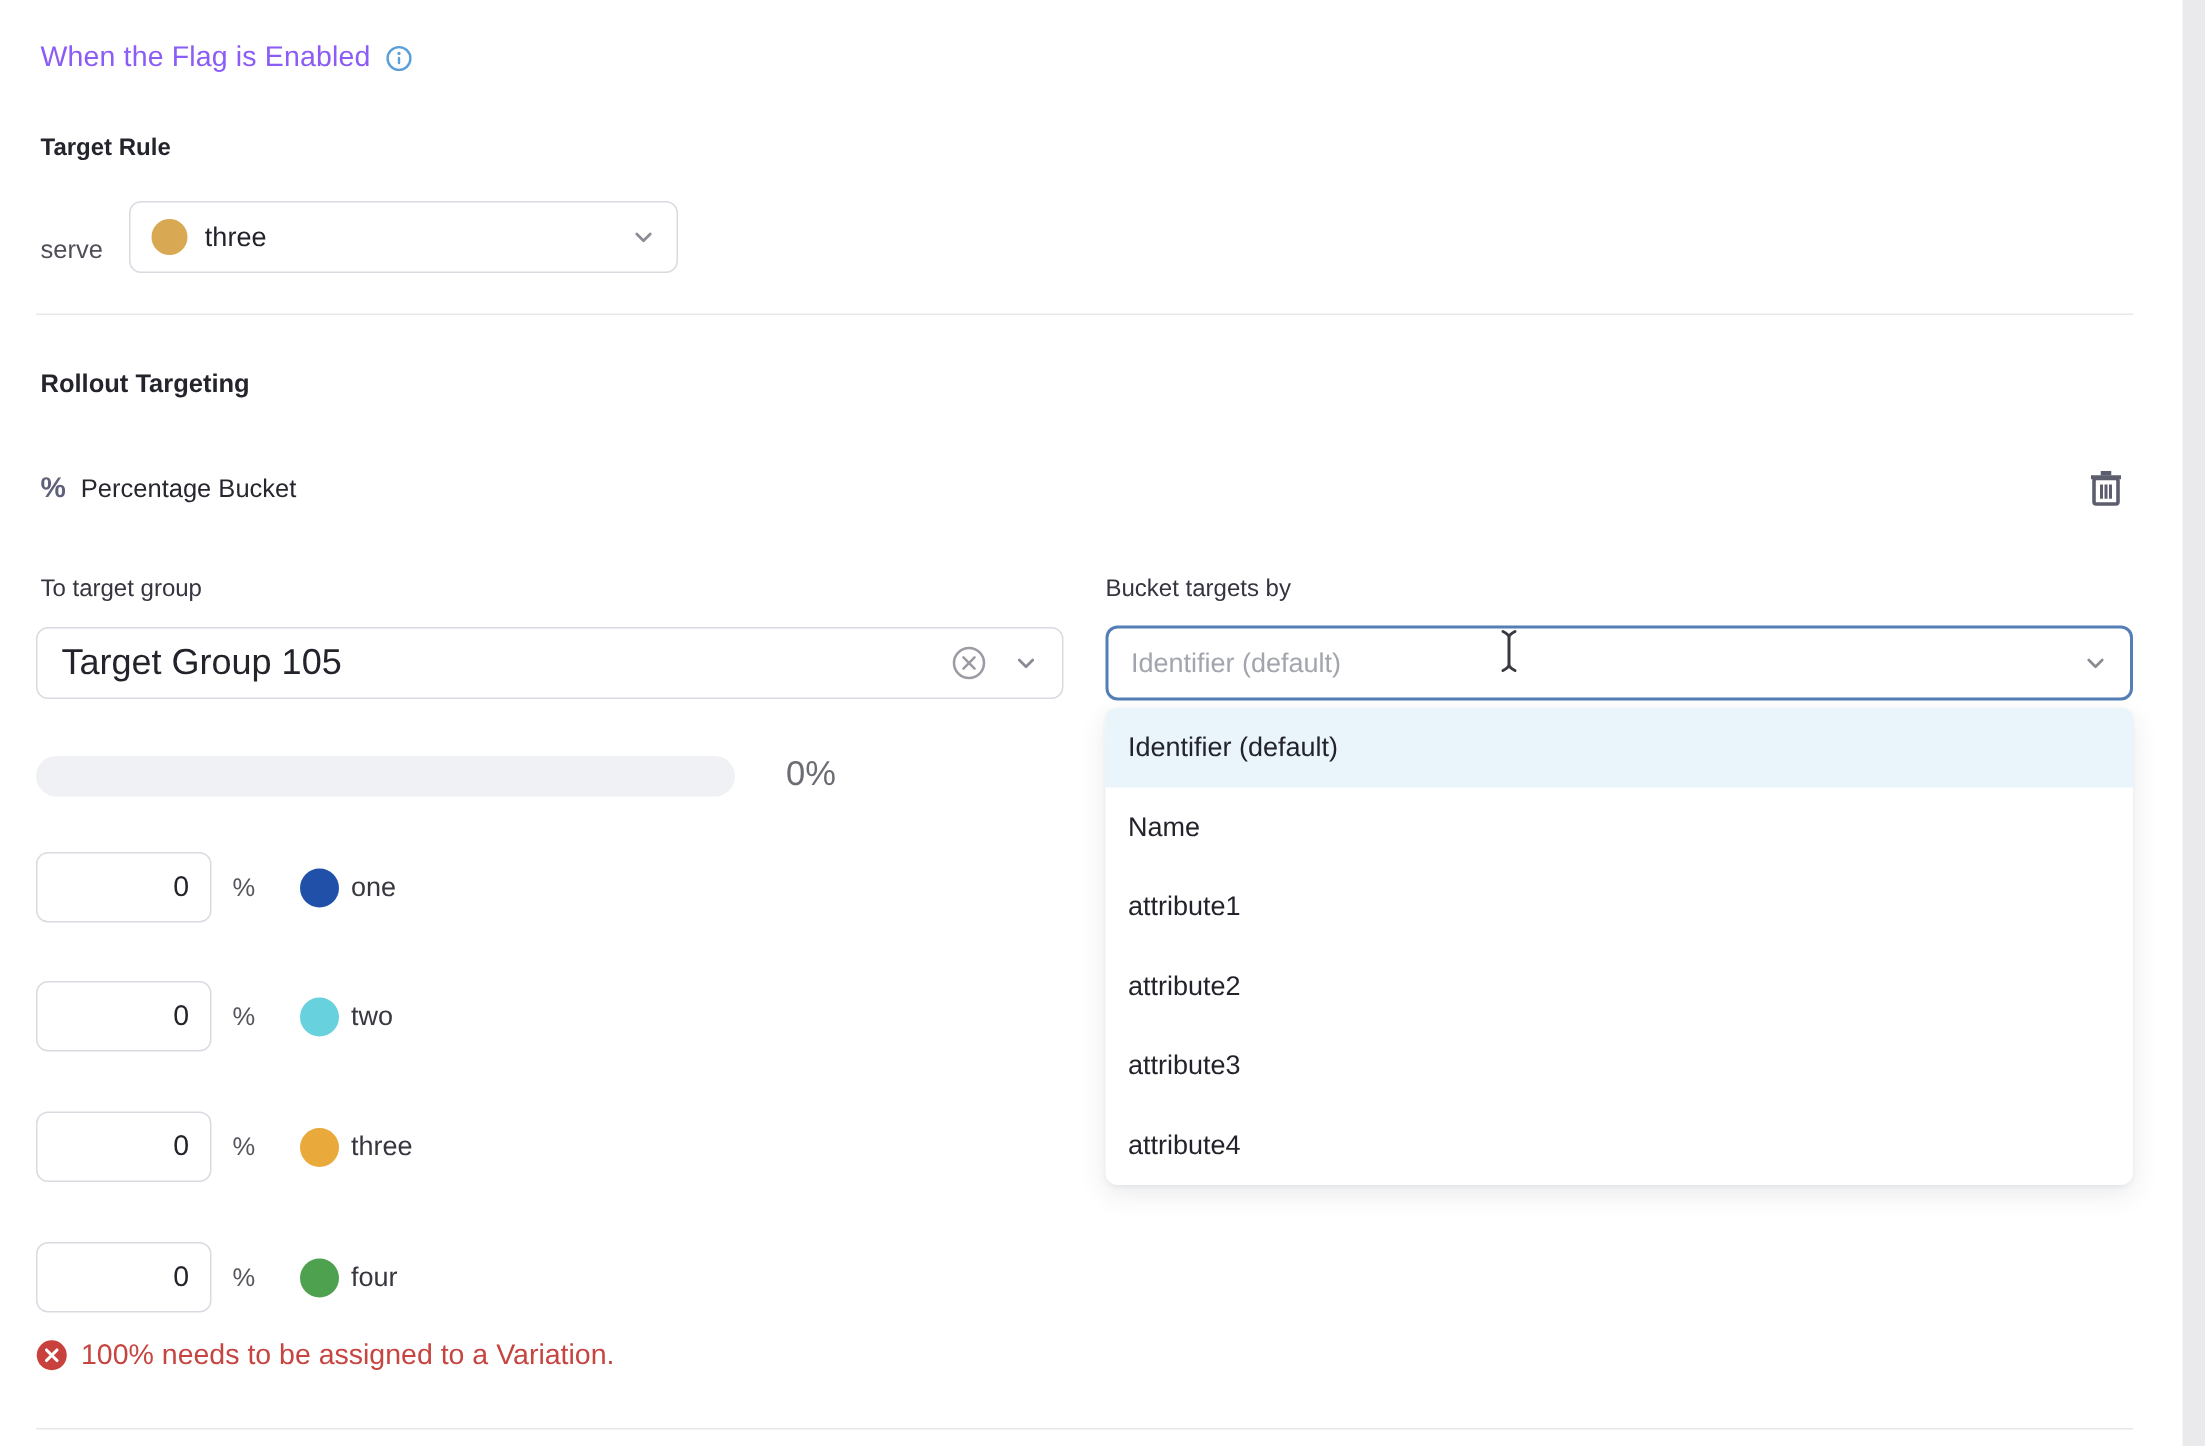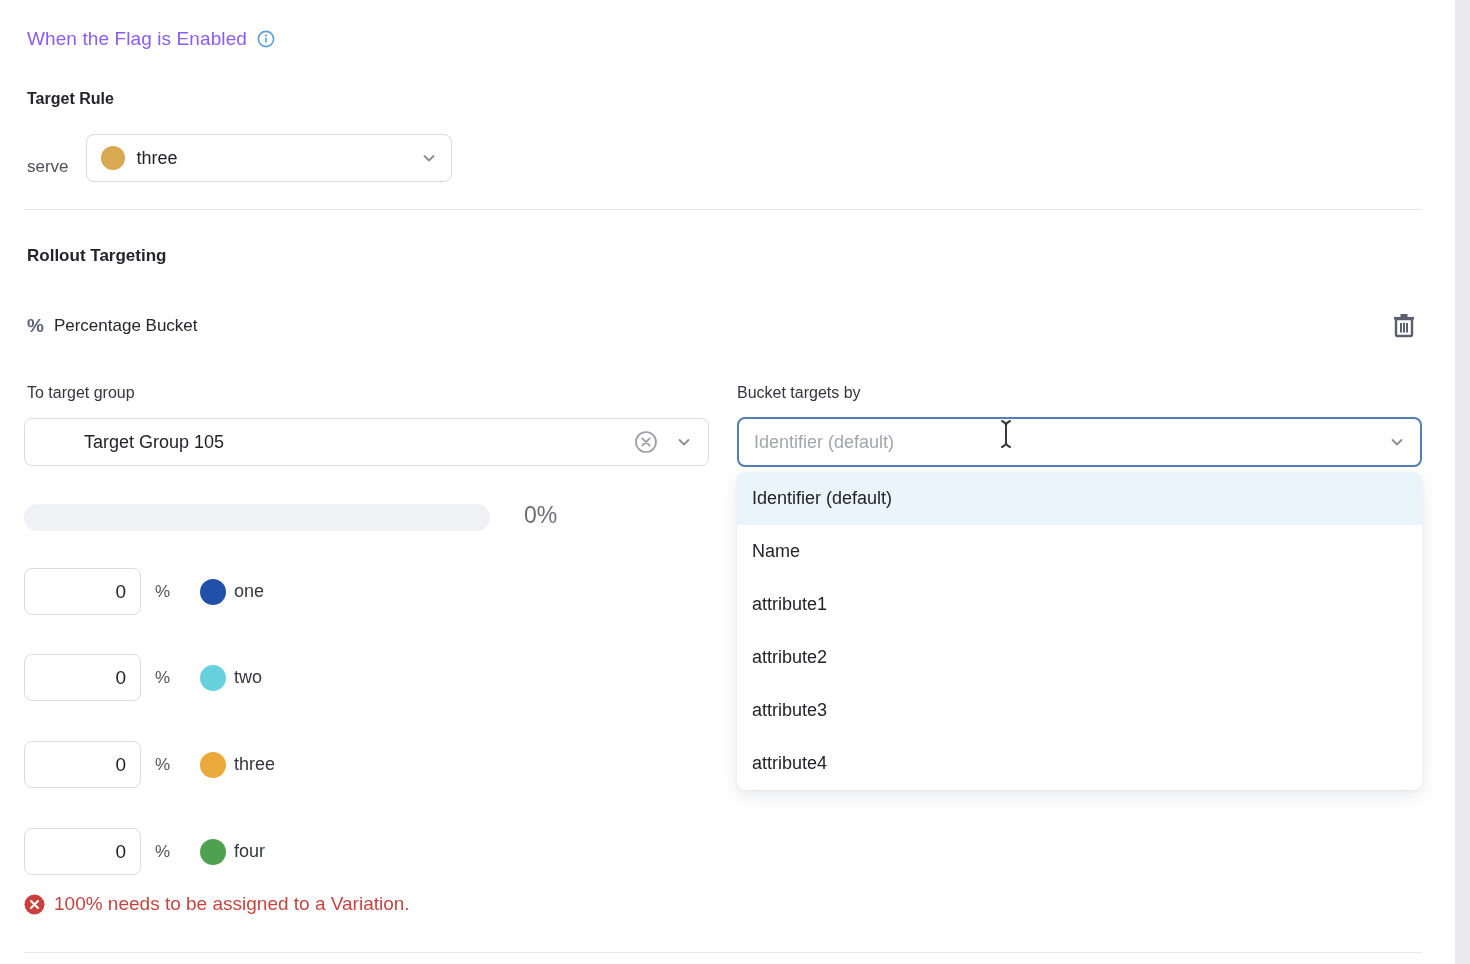--- a/index.html
+++ b/index.html
@@ -44,21 +44,21 @@
 
   
   .field-label { font-size: 16px; color: #34353f; }
   .to-target-group-label { left: 27px; top: 384px; }
   .bucket-label { left: 737px; top: 384px; }
 
   
   .target-select { left: 24px; top: 418px; width: 685px; height: 48px; background: #fff;
     border: 1px solid #d9dbe1; border-radius: 8px; display: flex; align-items: center;
     padding: 0 16px; cursor: pointer; }
-  .target-select .select-value { font-size: 18px; margin-left: 43px; }
+  .target-select .select-value { font-size: 24px; }
   .clear-icon { width: 24px; height: 24px; margin-right: 18px; flex: 0 0 auto; cursor: pointer; }
 
   
   .bucket-input-wrap { left: 737px; top: 417px; width: 685px; height: 50px; background: #fff;
     border: 2px solid #537fb5; border-radius: 8px; display: flex; align-items: center;
     padding: 0 15px; }
   .bucket-input { border: none; outline: none; flex: 1; font-size: 18px;
     font-family: "Liberation Sans", sans-serif; color: #23232b; background: transparent; }
   .bucket-input::placeholder { color: #a3a5ae; }
   .ibeam-cursor { position: absolute; left: 996px; top: 418px; width: 20px; height: 32px; pointer-events: none; }
@@ -83,21 +83,21 @@
   .variation-row-2 { top: 741px; }
   .variation-row-3 { top: 828px; }
   .weight-input { width: 117px; height: 47px; border: 1px solid #d9dbe1; border-radius: 8px;
     font-size: 19px; color: #23232b; text-align: right; padding-right: 14px;
     font-family: "Liberation Sans", sans-serif; outline: none; }
   .weight-unit { font-size: 17px; color: #54555d; margin-left: 14px; width: 22px; }
   .variation-row .variation-dot { width: 26px; height: 26px; margin-left: 23px; }
   .variation-name { font-size: 18px; color: #36373f; margin-left: 8px; }
 
   
-  .error-row { left: 24px; top: 893px; display: flex; align-items: flex-end; gap: 9px; }
+  .error-row { left: 24px; top: 893px; display: flex; align-items: flex-start; gap: 9px; }
   .error-icon { width: 21px; height: 21px; flex: 0 0 auto; }
   .error-text { font-size: 19px; color: #c64540; }
 </style>
 </head>
 <body>
 
 <div class="page">
 
   <div class="abs flag-title-row">
     <span class="flag-title">When the Flag is Enabled</span>

